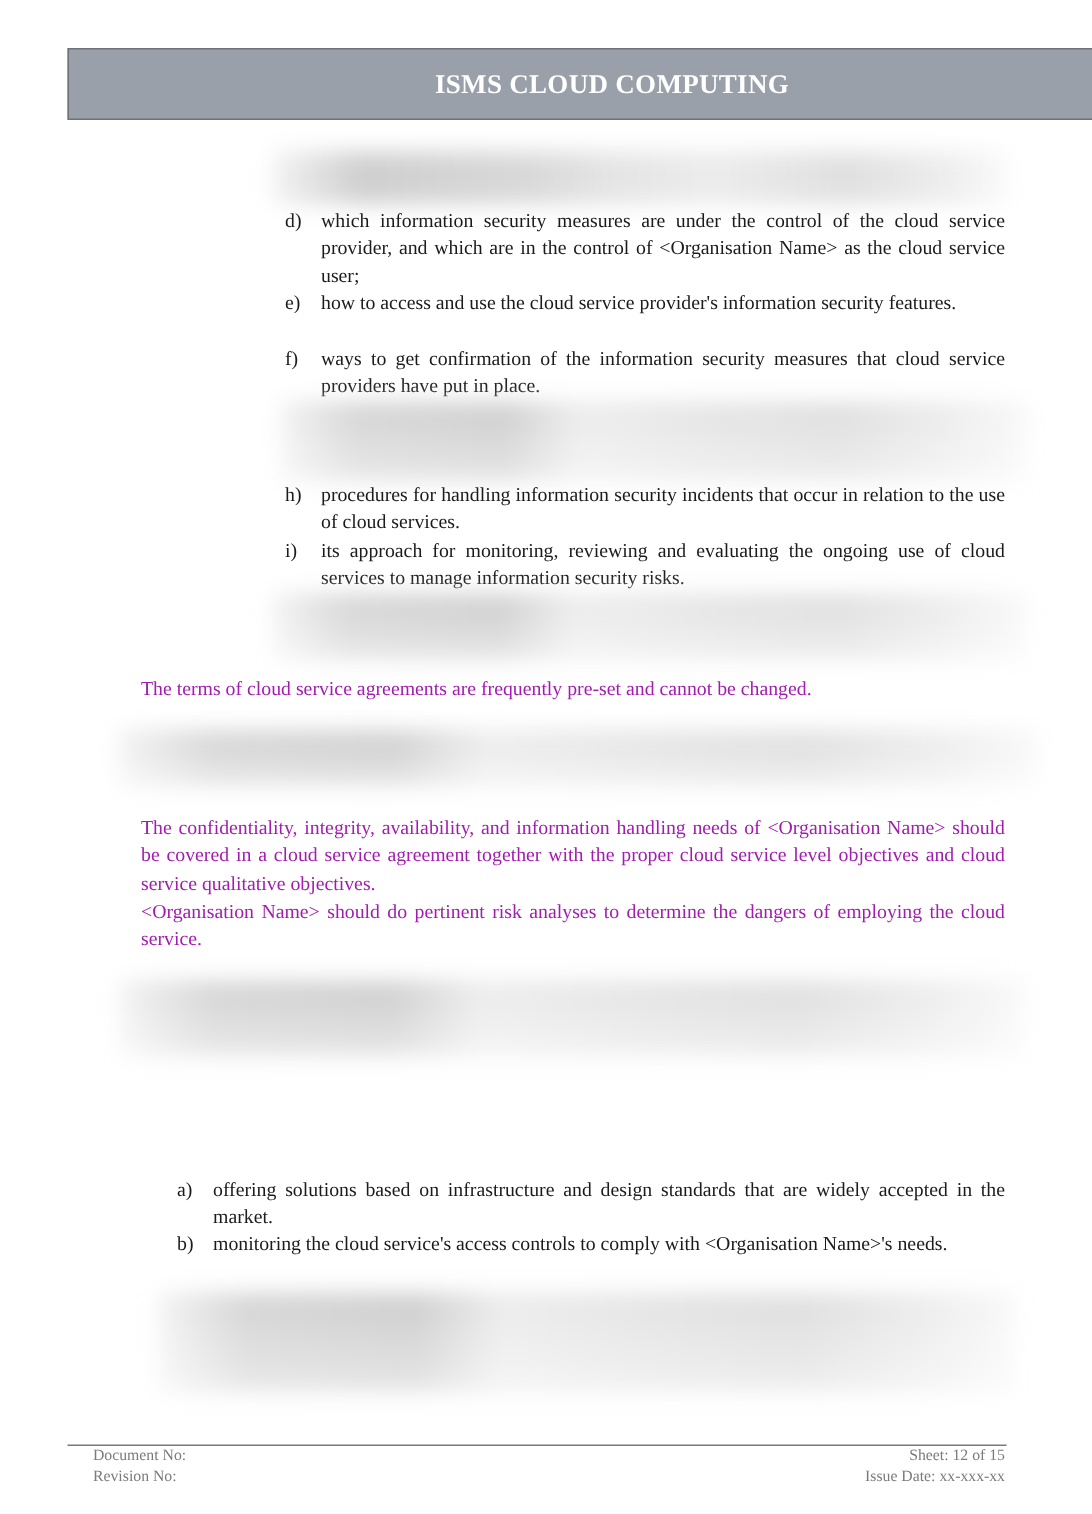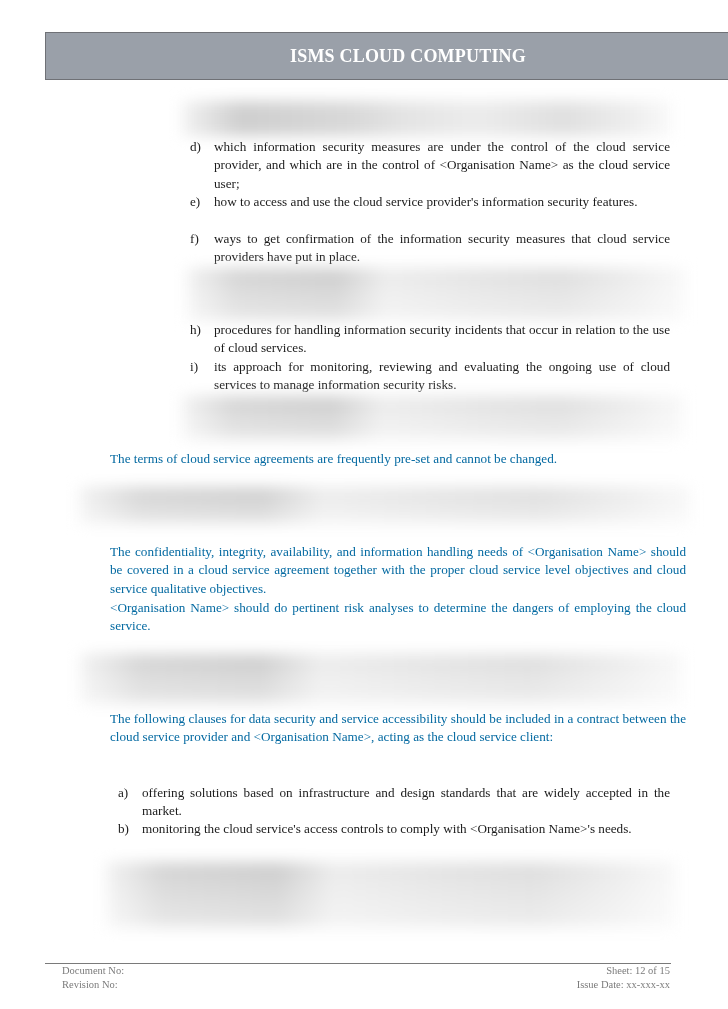--- a/index.html
+++ b/index.html
@@ -14,21 +14,21 @@
       font-family: "Liberation Serif", "DejaVu Serif", serif; }
 
     .blur { position: absolute; filter: blur(7px); border-radius: 2px; }
     .blur-inner { position: absolute; inset: 0;
       background: linear-gradient(90deg, #f3f3f3 0%, #cfcfcf 12%, #d9d9d9 35%, #e4e4e4 45%, #ececec 60%, #e0e0e0 78%, #eeeeee 92%, #fafafa 100%); }
     .blur-inner.alt { background:
       linear-gradient(180deg, rgba(255,255,255,0) 0%, rgba(255,255,255,0.5) 100%),
       linear-gradient(90deg, #f2f2f2 0%, #d3d3d3 10%, #cccccc 30%, #ebebeb 40%, #e2e2e2 60%, #dddddd 75%, #ececec 90%, #f8f8f8 100%); }
 
     .text { position: absolute; font-size: 13.2px; line-height: 18.4px;
-      font-family: "Liberation Serif", "DejaVu Serif", serif; color: #0369a1; margin-left: 16px; }
+      font-family: "Liberation Serif", "DejaVu Serif", serif; color: #a21caf; }
     .justify { text-align: justify; text-align-last: left; }
 
     .list-item { position: absolute; display: flex; font-size: 13.2px; line-height: 18.4px;
       font-family: "Liberation Serif", "DejaVu Serif", serif; color: #1b1b1b; }
     .list-marker { width: 24px; flex: 0 0 24px; }
     .list-body { flex: 1; text-align: justify; text-align-last: left; }
 
     .footer-rule { position: absolute; left: 45px; top: 963px; width: 626px; height: 1px; background: #7a7a7a; }
     .footer-text { position: absolute; font-size: 10.5px; line-height: 14px; color: #7b7b7b;
       font-family: "Liberation Serif", "DejaVu Serif", serif; }
@@ -84,21 +84,20 @@
     <div class="blur-inner alt"></div>
   </div>
 
   <div class="text justify" style="left:94px; top:599px; width:576px;">&lt;Organisation Name&gt; should do pertinent risk analyses to determine the dangers of employing the cloud service.</div>
   <div class="text justify" style="left:94px; top:543px; width:576px;">The confidentiality, integrity, availability, and information handling needs of &lt;Organisation Name&gt; should be covered in a cloud service agreement together with the proper cloud service level objectives and cloud service qualitative objectives.</div>
 
   <div class="blur" style="left:80px; top:654px; width:602px; height:50px;">
     <div class="blur-inner alt"></div>
   </div>
 
-  <div class="text justify" style="left:94px; top:710px; width:576px;">The following clauses for data security and service accessibility should be included in a contract between the cloud service provider and &lt;Organisation Name&gt;, acting as the cloud service client:</div>
 
   <div class="list-item" style="left:118px; top:784px; width:552px;">
     <span class="list-marker">a)</span>
     <span class="list-body">offering solutions based on infrastructure and design standards that are widely accepted in the market.</span>
   </div>
   <div class="list-item" style="left:118px; top:820px; width:552px;">
     <span class="list-marker">b)</span>
     <span class="list-body">monitoring the cloud service's access controls to comply with &lt;Organisation Name&gt;'s needs.</span>
   </div>
 

